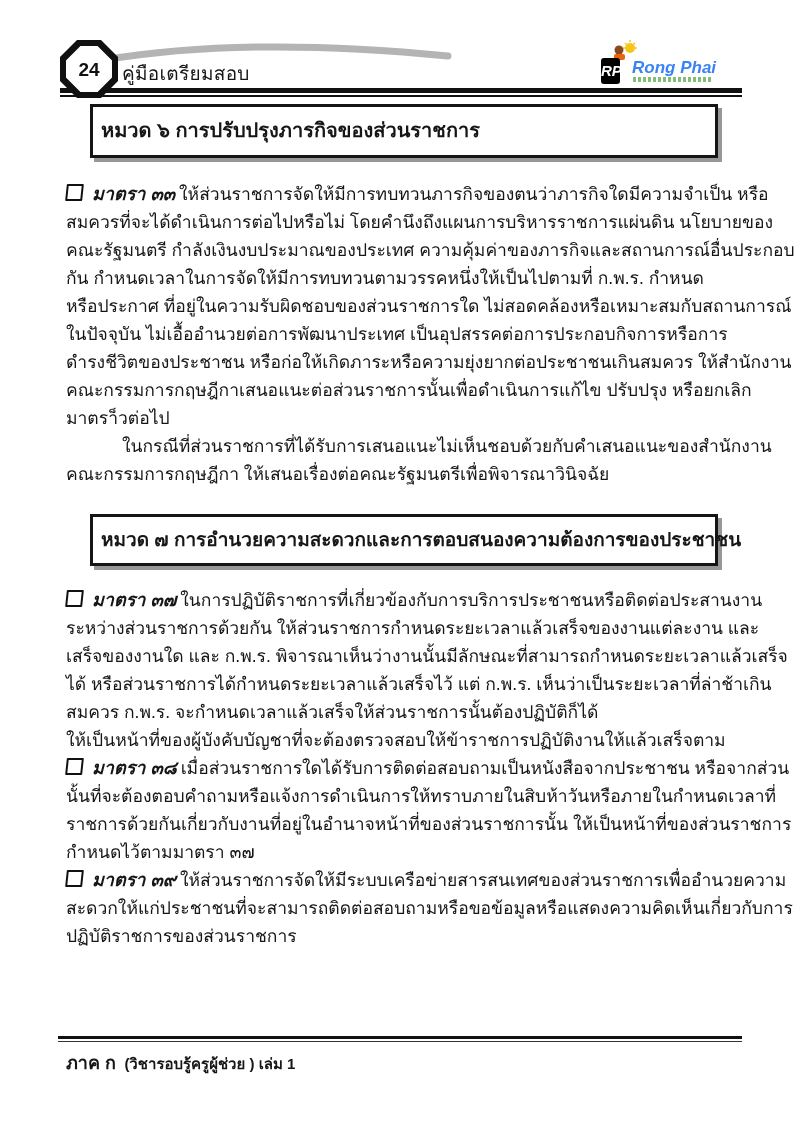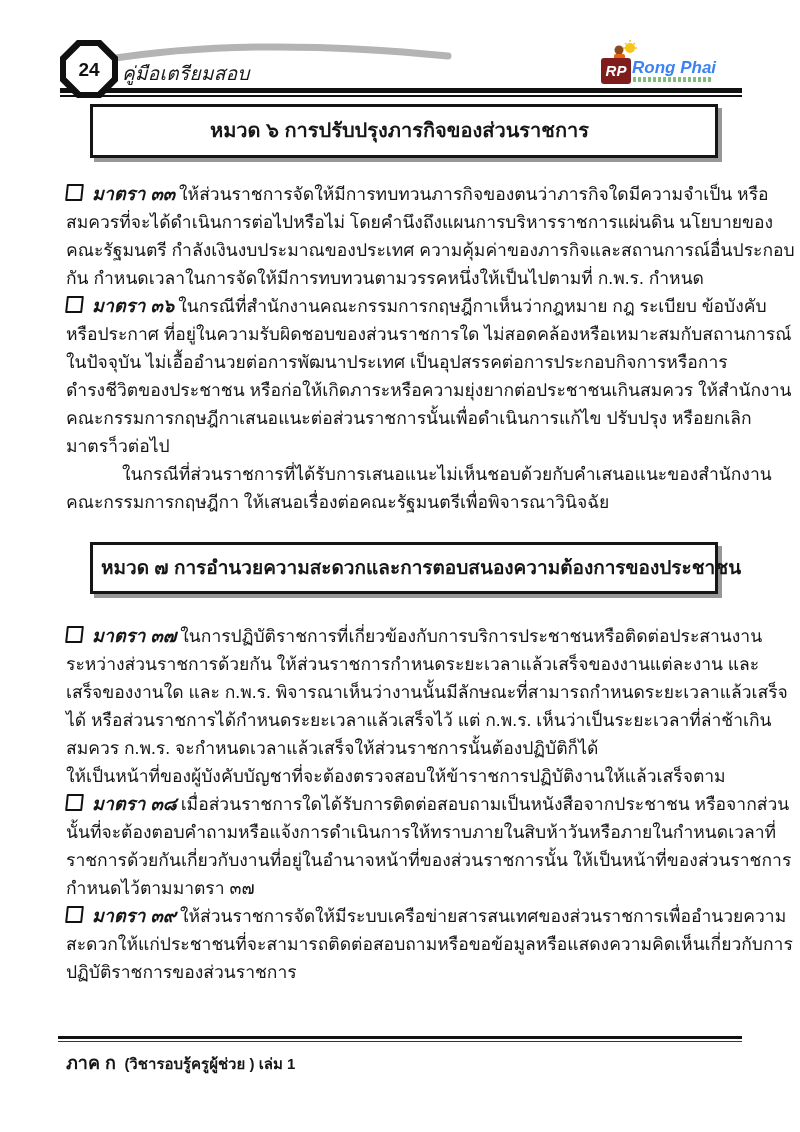--- a/index.html
+++ b/index.html
@@ -4,41 +4,41 @@
 <style>
   html,body{margin:0;padding:0;}
   body{
     width:800px;height:1132px;position:relative;background:#ffffff;
     font-family:"Liberation Sans","DejaVu Sans",sans-serif;color:#161616;
     overflow:hidden;
   }
   
   .octagon-wrap{position:absolute;left:58px;top:38px;width:62px;height:62px;z-index:3;}
   .swoosh{position:absolute;left:96px;top:34px;z-index:1;}
-  .header-title{position:absolute;left:122px;top:58px;font-size:19px;letter-spacing:.3px;z-index:2;font-style:italic;}
+  .header-title{position:absolute;left:122px;top:58px;font-size:19px;letter-spacing:.3px;z-index:2;}
   .header-rule{position:absolute;left:60px;top:88px;width:682px;z-index:2;}
   .header-rule .thick{height:5px;background:#111;}
   .header-rule .gap{height:2px;}
   .header-rule .thin{height:2px;background:#111;}
   
   .logo{position:absolute;left:601px;top:44px;width:150px;height:44px;z-index:3;}
   .logo-mascot{position:absolute;left:8px;top:-4px;}
-  .logo-box{position:absolute;left:0;top:14px;width:30px;height:26px;background:#7f1d1d;border-radius:3px;
+  .logo-box{position:absolute;left:0;top:14px;width:19px;height:26px;background:#000000;border-radius:3px;
     color:#fff;font-weight:bold;font-size:15px;text-align:center;line-height:26px;font-style:italic;}
   .logo-name{position:absolute;left:31px;top:14px;font-style:italic;font-weight:bold;font-size:17px;color:#3b82f6;white-space:nowrap;}
   .logo-tagline{position:absolute;left:32px;top:33px;width:78px;height:5px;opacity:.75;
     background:repeating-linear-gradient(90deg,#58a84e 0 3px,rgba(0,0,0,0) 3px 5px);}
   
   .doc-content{position:absolute;left:66px;top:104px;width:676px;}
   .section-heading{
     margin:0 24px 22px 24px;border:3px solid #151515;background:#fff;
-    box-shadow:4px 4px 0 #979797;text-align:center;font-weight:bold;
+    box-shadow:4px 4px 0 #979797;text-align:left;font-weight:bold;
     padding:7px 17px 9px 8px;font-size:20px;white-space:nowrap;
   }
-  .section-heading.second{margin-top:26px;margin-bottom:28px;font-size:19px;}
+  .section-heading.second{margin-top:26px;margin-bottom:20px;font-size:19px;}
   .doc-line{line-height:28px;font-size:17.5px;min-height:28px;white-space:nowrap;}
   .doc-line.indent{padding-left:56px;text-align:center;}
   .checkbox{
     display:inline-block;width:13px;height:13px;border:2.5px solid #111;background:#fff;
     margin-right:9px;vertical-align:-1px;transform:skewX(-6deg);border-radius:1px;
   }
   .article-label{font-weight:bold;font-style:italic;font-size:18px;margin-right:4px;}
   
   .footer-rule{position:absolute;left:58px;top:1036px;width:684px;}
   .footer-rule .thick{height:3px;background:#111;}
@@ -92,21 +92,20 @@
   <div class="logo-name">Rong Phai</div>
   <div class="logo-tagline"></div>
 </div>
 
 <div class="doc-content" id="doc-content">
     <div class="section-heading">หมวด ๖ การปรับปรุงภารกิจของส่วนราชการ</div>
     <div class="doc-line"><span class="checkbox"></span><span class="article-label">มาตรา ๓๓</span>ให้ส่วนราชการจัดให้มีการทบทวนภารกิจของตนว่าภารกิจใดมีความจำเป็น หรือ</div>
     <div class="doc-line">สมควรที่จะได้ดำเนินการต่อไปหรือไม่ โดยคำนึงถึงแผนการบริหารราชการแผ่นดิน นโยบายของ</div>
     <div class="doc-line">คณะรัฐมนตรี กำลังเงินงบประมาณของประเทศ ความคุ้มค่าของภารกิจและสถานการณ์อื่นประกอบ</div>
     <div class="doc-line">กัน กำหนดเวลาในการจัดให้มีการทบทวนตามวรรคหนึ่งให้เป็นไปตามที่ ก.พ.ร. กำหนด</div>
-    <div class="doc-line"><span class="checkbox"></span><span class="article-label">มาตรา ๓๖</span>ในกรณีที่สำนักงานคณะกรรมการกฤษฎีกาเห็นว่ากฎหมาย กฎ ระเบียบ ข้อบังคับ</div>
     <div class="doc-line">หรือประกาศ ที่อยู่ในความรับผิดชอบของส่วนราชการใด ไม่สอดคล้องหรือเหมาะสมกับสถานการณ์</div>
     <div class="doc-line">ในปัจจุบัน ไม่เอื้ออำนวยต่อการพัฒนาประเทศ เป็นอุปสรรคต่อการประกอบกิจการหรือการ</div>
     <div class="doc-line">ดำรงชีวิตของประชาชน หรือก่อให้เกิดภาระหรือความยุ่งยากต่อประชาชนเกินสมควร ให้สำนักงาน</div>
     <div class="doc-line">คณะกรรมการกฤษฎีกาเสนอแนะต่อส่วนราชการนั้นเพื่อดำเนินการแก้ไข ปรับปรุง หรือยกเลิก</div>
     <div class="doc-line">มาตรา็วต่อไป</div>
     <div class="doc-line indent">ในกรณีที่ส่วนราชการที่ได้รับการเสนอแนะไม่เห็นชอบด้วยกับคำเสนอแนะของสำนักงาน</div>
     <div class="doc-line">คณะกรรมการกฤษฎีกา ให้เสนอเรื่องต่อคณะรัฐมนตรีเพื่อพิจารณาวินิจฉัย</div>
     <div class="section-heading second">หมวด ๗ การอำนวยความสะดวกและการตอบสนองความต้องการของประชาชน</div>
     <div class="doc-line"><span class="checkbox"></span><span class="article-label">มาตรา ๓๗</span>ในการปฏิบัติราชการที่เกี่ยวข้องกับการบริการประชาชนหรือติดต่อประสานงาน</div>
     <div class="doc-line">ระหว่างส่วนราชการด้วยกัน ให้ส่วนราชการกำหนดระยะเวลาแล้วเสร็จของงานแต่ละงาน และ</div>

